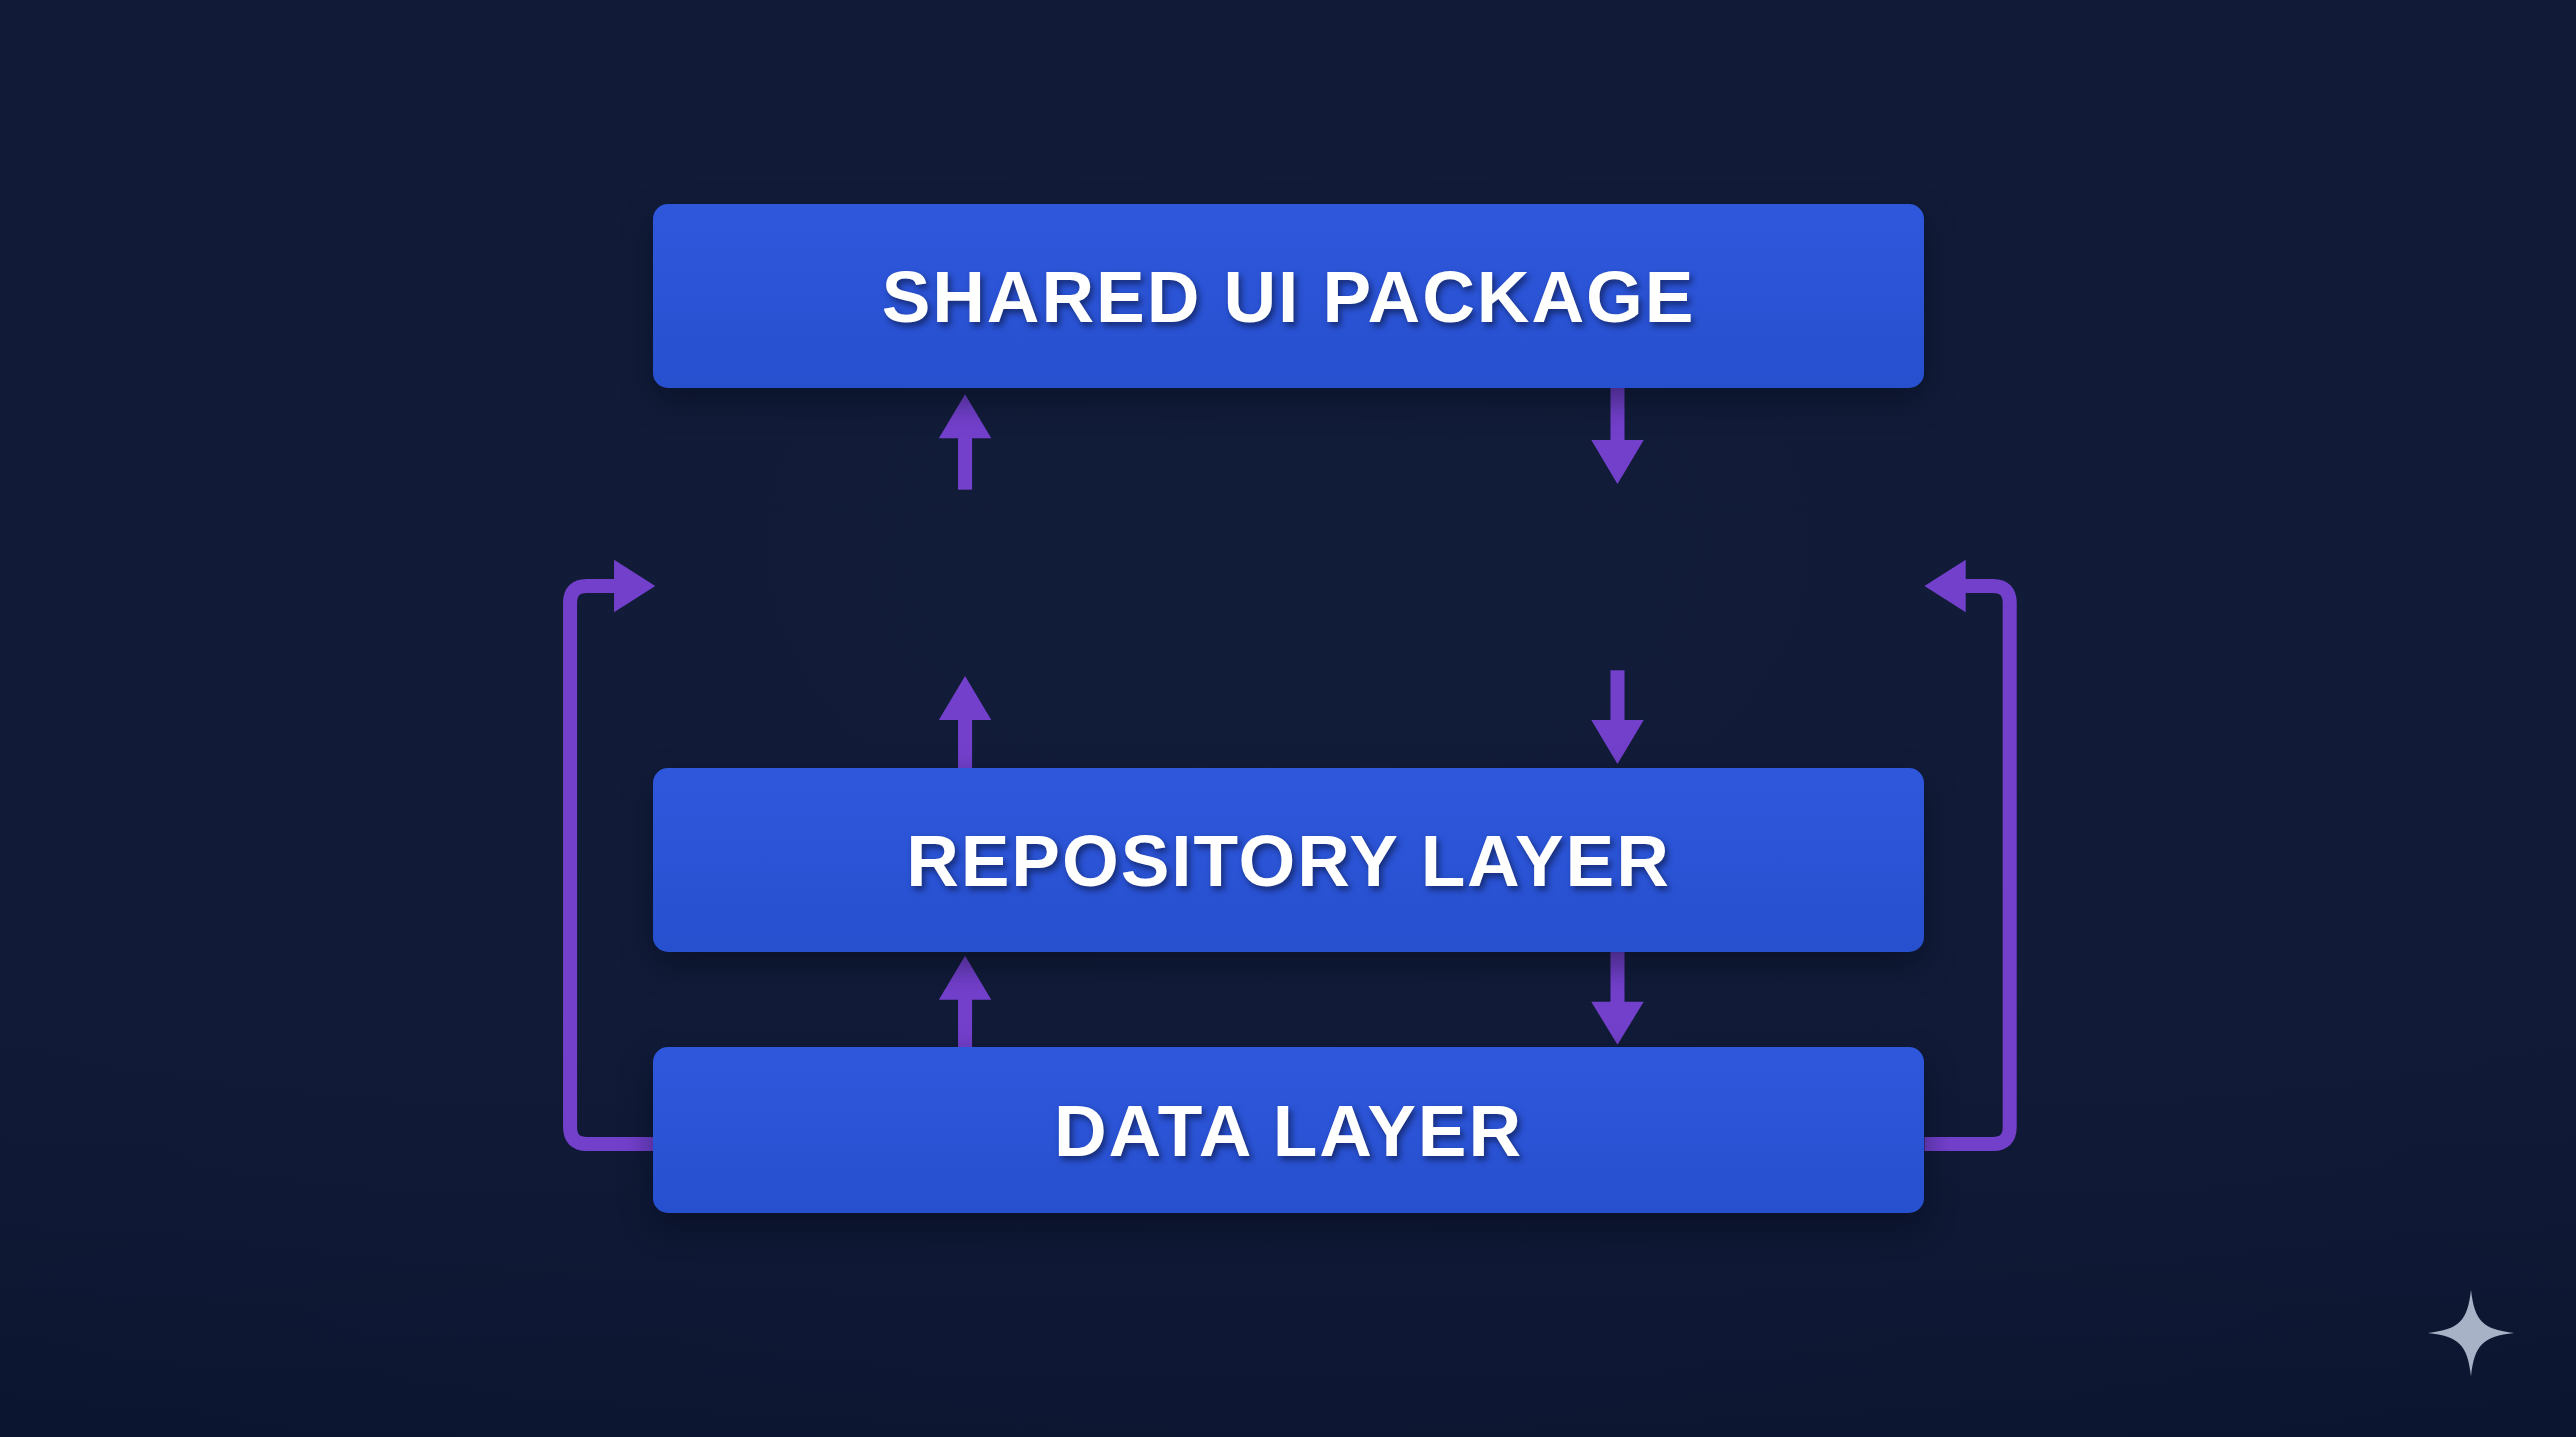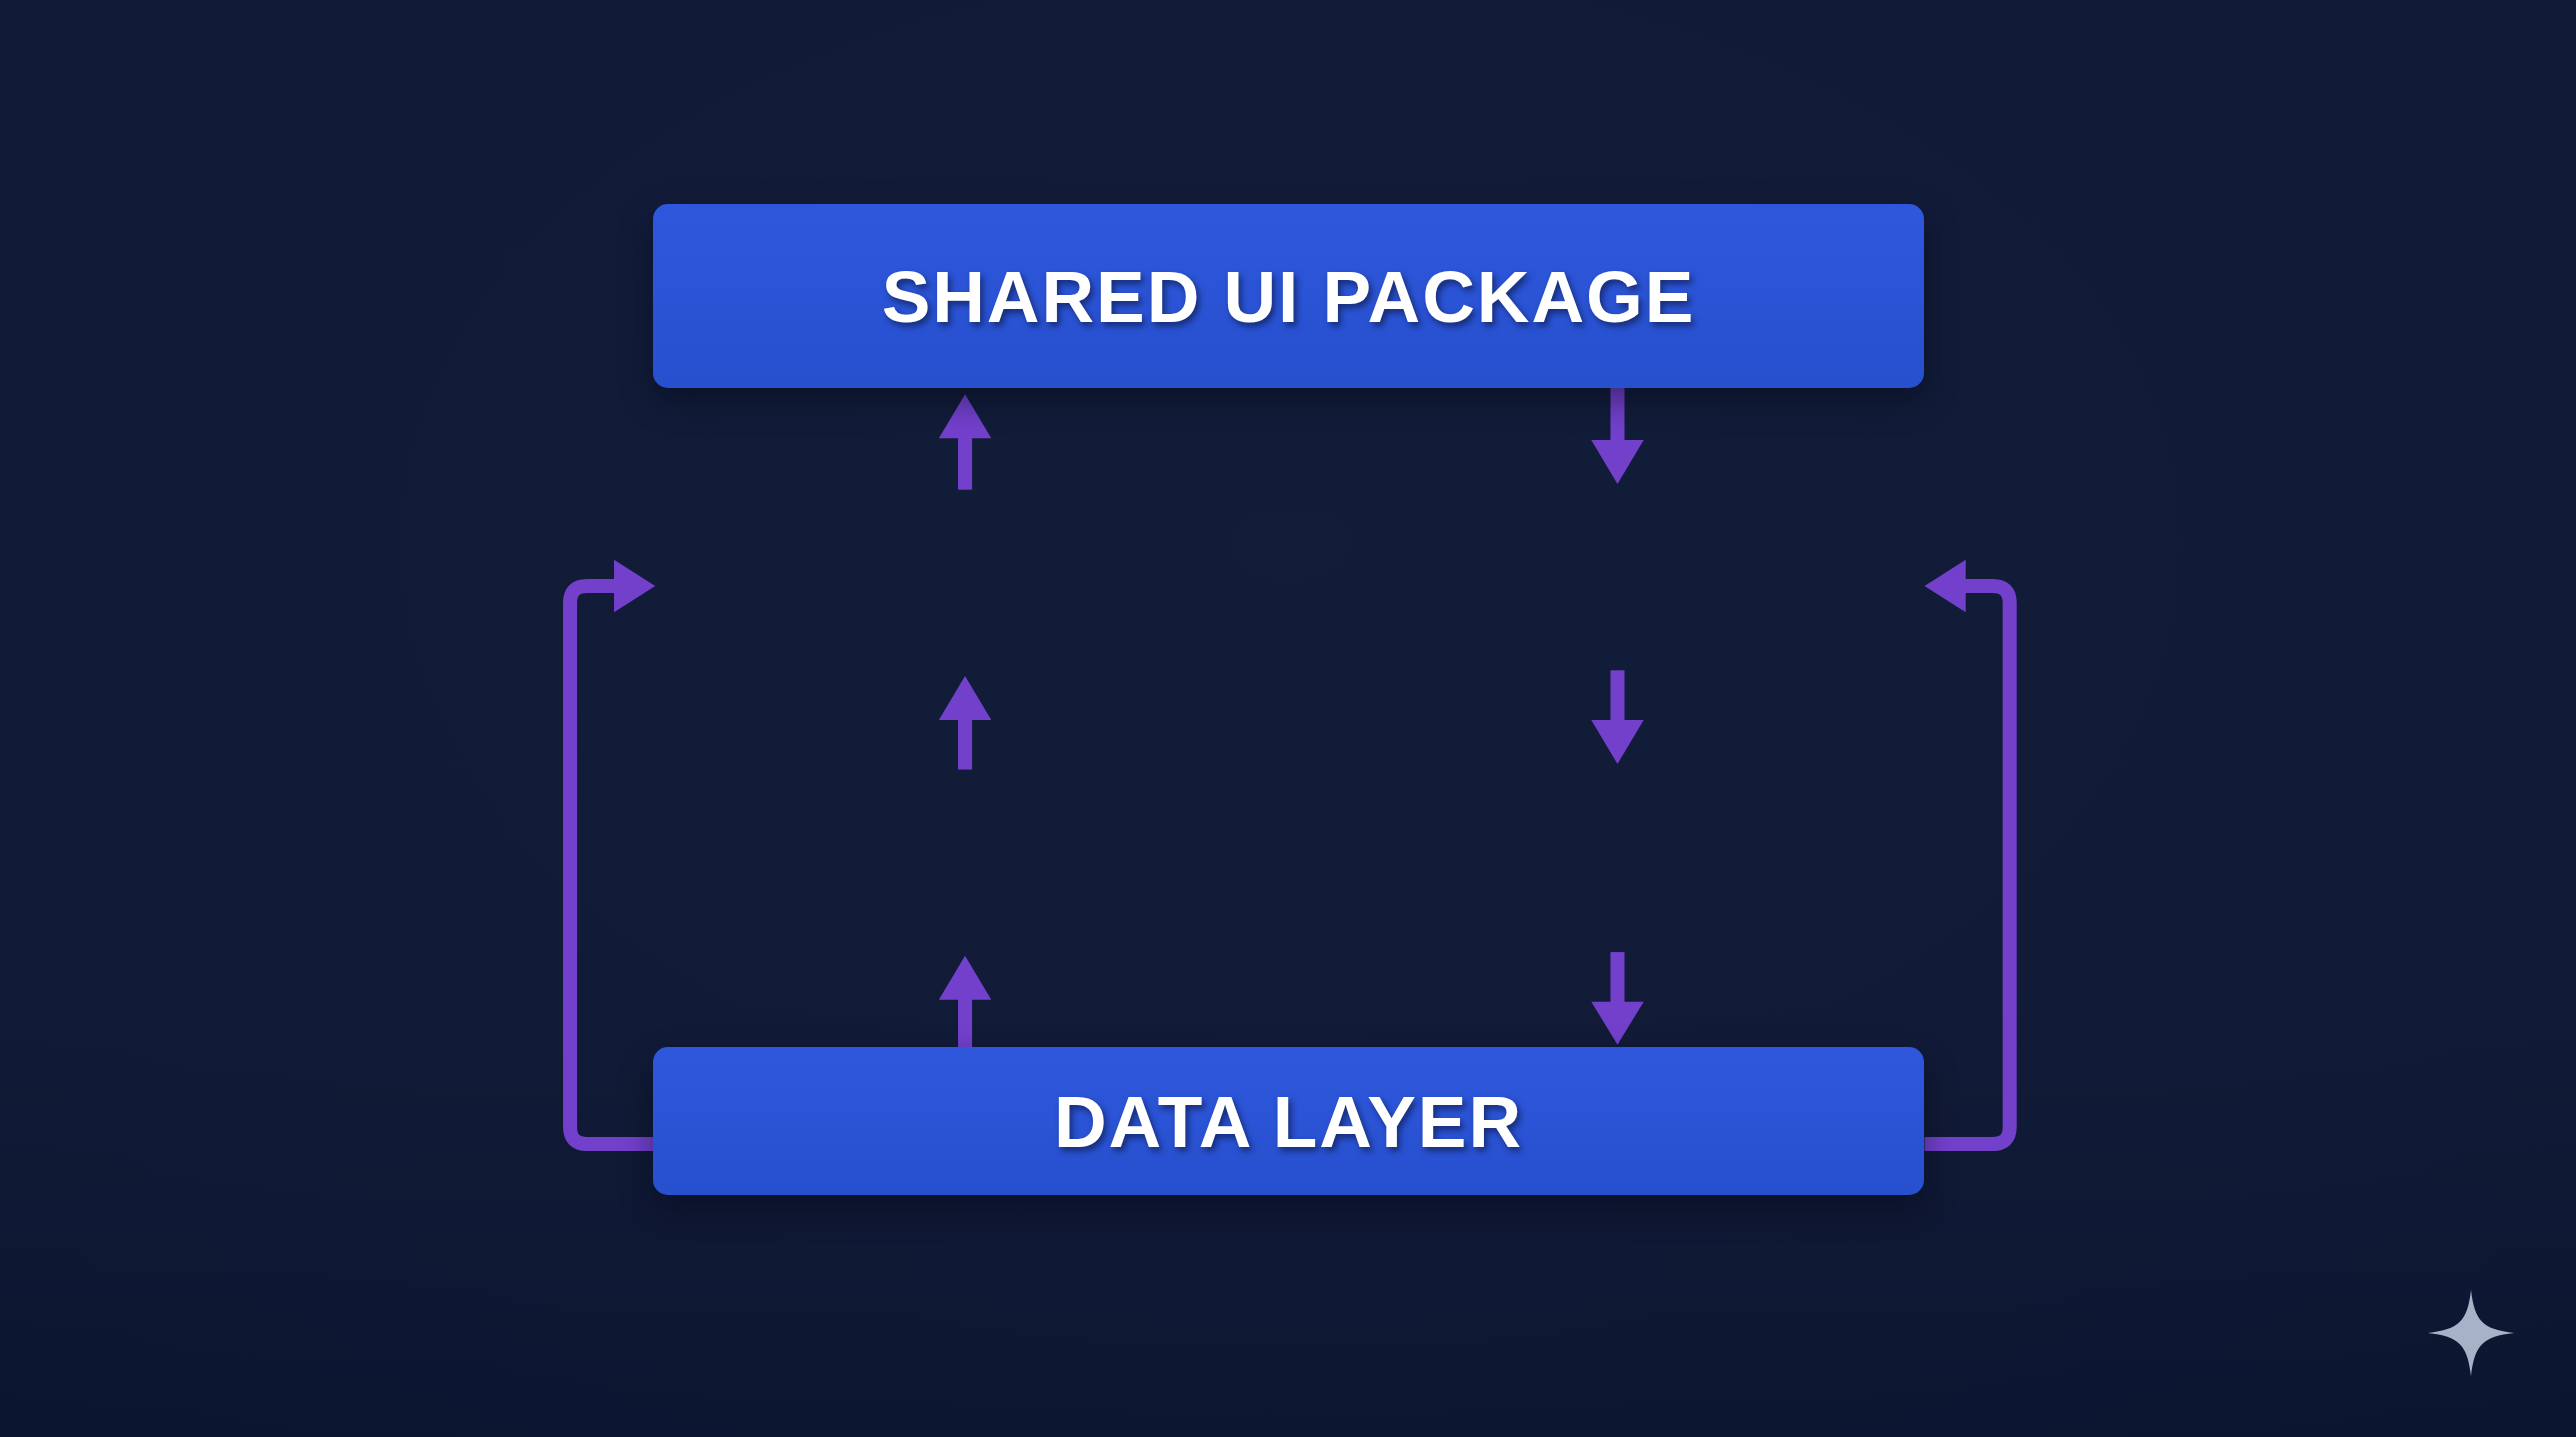--- a/index.html
+++ b/index.html
@@ -45,21 +45,21 @@
     position: absolute;
     left: 653px; width: 1271px; height: 184px;
     background: linear-gradient(180deg, var(--color-box-top) 0%, var(--color-box-bottom) 100%);
     border-radius: 15px;
     box-shadow: 0 13px 32px rgba(4, 8, 24, 0.45);
     display: flex; align-items: center; justify-content: center;
   }
   .layer-box.pos-1 { top: 204px; }
   .layer-box.pos-2 { top: 488px; }
   .layer-box.pos-3 { top: 768px; }
-  .layer-box.pos-4 { top: 1047px; height: 148px; }
+  .layer-box.pos-4 { top: 1047px; height: 166px; }
   .layer-label {
     color: var(--color-text);
     font-size: 73px;
     font-weight: 700;
     letter-spacing: 1.9px;
     white-space: nowrap;
     text-shadow: 2.8px 3.7px 6.6px rgba(8, 13, 38, 0.55);
   }
   .sparkle {
     position: absolute;
@@ -114,20 +114,23 @@
       <rect x="1720.5" y="1017" width="15" height="57"></rect>
       <polygon points="1728,1116 1700,1070 1756,1070"></polygon>
     </g>
   </svg>
 
   <div class="layer-box pos-1">
     <span class="layer-label">SHARED UI PACKAGE</span>
   </div>
 
 
+  <div class="layer-box pos-3">
+    <span class="layer-label">REPOSITORY LAYER</span>
+  </div>
 
   <div class="layer-box pos-4">
     <span class="layer-label">DATA LAYER</span>
   </div>
 
   <svg class="sparkle" viewBox="-50 -50 100 100" xmlns="http://www.w3.org/2000/svg" aria-hidden="true">
     <path d="M 0 -48 C 4 -13 13 -4 48 0 C 13 4 4 13 0 48 C -4 13 -13 4 -48 0 C -13 -4 -4 -13 0 -48 Z"></path>
   </svg>
 
 </div>

